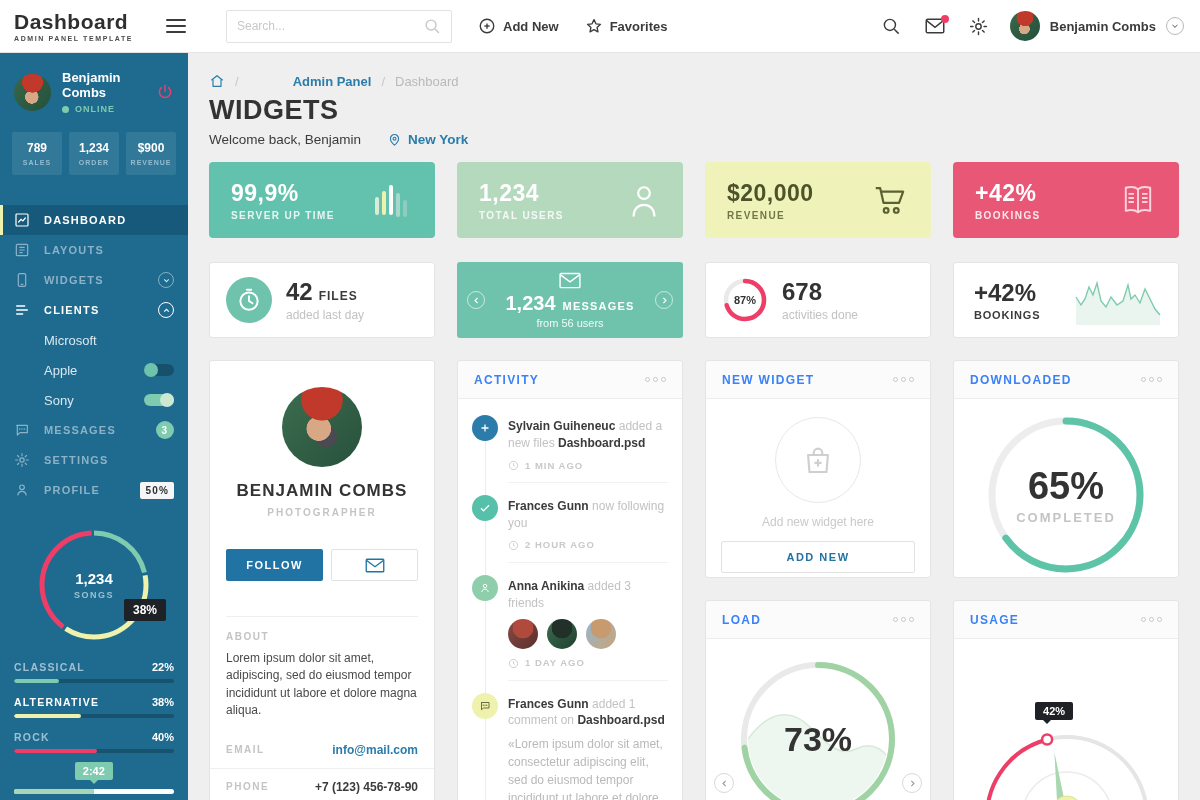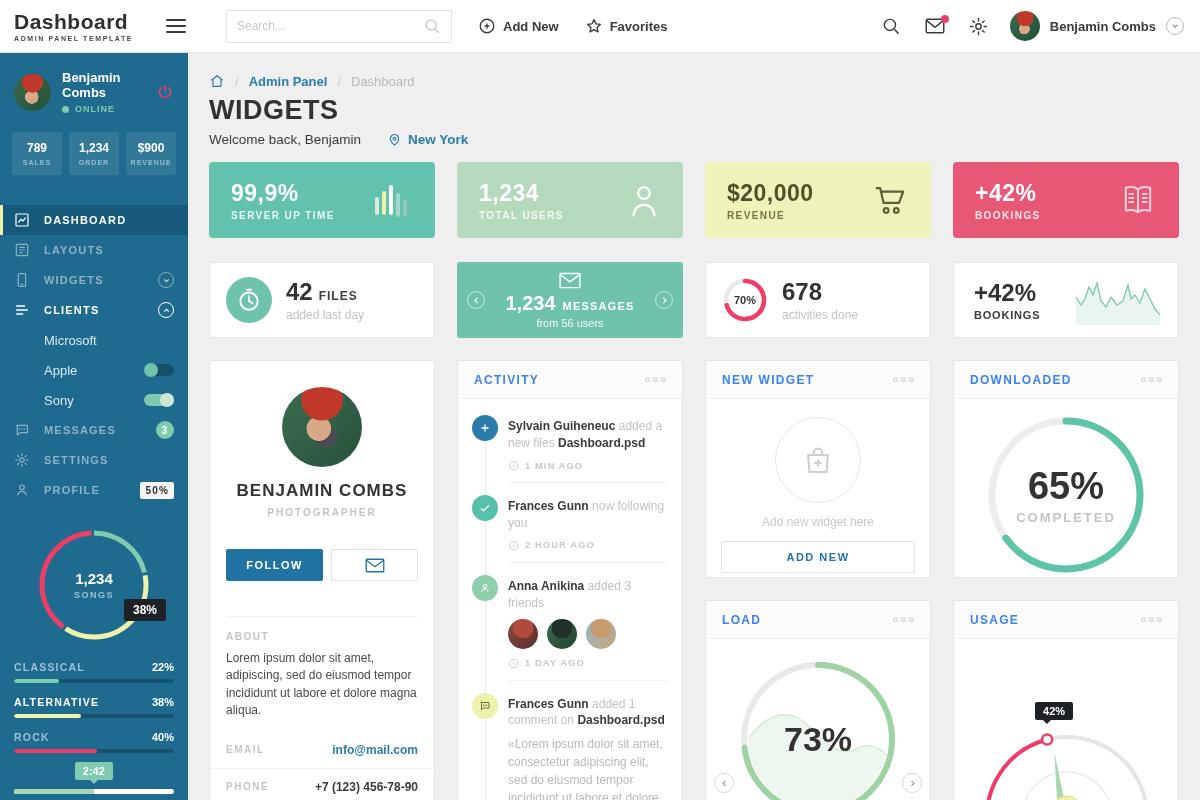--- a/index.html
+++ b/index.html
@@ -88,21 +88,21 @@
   .player-tip { position:absolute; bottom:14px; left:38%; background:#7ecbb0; color:#fff; font-size:11px;
     font-weight:bold; padding:3px 8px; border-radius:2px; }
   .player-tip::after { content:""; position:absolute; left:50%; bottom:-4px; margin-left:-4px;
     border:4px solid transparent; border-top-color:#7ecbb0; border-bottom:none; }
   .player-bar { height:5px; background:#fff; border-radius:3px; overflow:hidden; cursor:pointer; }
   .player-fill { height:100%; background:#a9d7b4; }
 
   
   .main { position:absolute; top:53px; left:188px; width:1012px; height:747px; }
   .crumbs { position:absolute; top:20px; left:21px; display:flex; align-items:center; gap:10px; font-size:13px; }
-  .crumb-link { color:#2b7cab; font-weight:bold; cursor:pointer; }
+  .crumb-link { color:#2b7cab; font-weight:bold; cursor:pointer;margin-left:44px; }
   .crumb-sep { color:#c7c7c7; }
   .crumb-cur { color:#b9b9b9; }
   .page-title { position:absolute; top:42px; left:21px; font-size:27px; font-weight:bold; color:#333; letter-spacing:.5px; }
   .welcome-row { position:absolute; top:79px; left:21px; display:flex; align-items:center; gap:26px; font-size:13.5px; }
   .loc { display:flex; align-items:center; gap:6px; color:#2b7cab; font-weight:bold; cursor:pointer; }
 
   .card { position:absolute; background:#fff; border:1px solid #e4e4e4; border-radius:3px; }
   .stat-card { height:76px; width:226px; border:none; border-radius:4px; display:flex; align-items:center;
     padding:0 22px; justify-content:space-between; cursor:pointer; }
   .stat-value { font-size:23px; font-weight:bold; letter-spacing:.5px; }
@@ -603,21 +603,21 @@
   </div>
 
   <div class="card mini-card" style="left:517px; top:209px;">
     <div class="ring-sm-wrap">
       <svg width="46" height="46" viewBox="0 0 46 46">
         <circle cx="23" cy="23" r="19" fill="none" stroke="#e9e9e9" stroke-width="4.5"></circle>
         <g transform="rotate(-90 23 23)">
           <circle id="ring-activities" cx="23" cy="23" r="19" fill="none" stroke="#ee3e68" stroke-width="4.5" stroke-linecap="round" stroke-dasharray="83.5663645854885 119.38052083641213"></circle>
         </g>
       </svg>
-      <div class="ring-sm-label">70%</div>
+      <div class="ring-sm-label">87%</div>
     </div>
     <div class="mini-main">
       <div class="mini-big">678</div>
       <div class="mini-sub">activities done</div>
     </div>
   </div>
 
   <div class="card mini-card" style="left:765px; top:209px;">
     <div class="mini-main" style="margin-left:4px;">
       <div class="mini-big">+42%</div>

